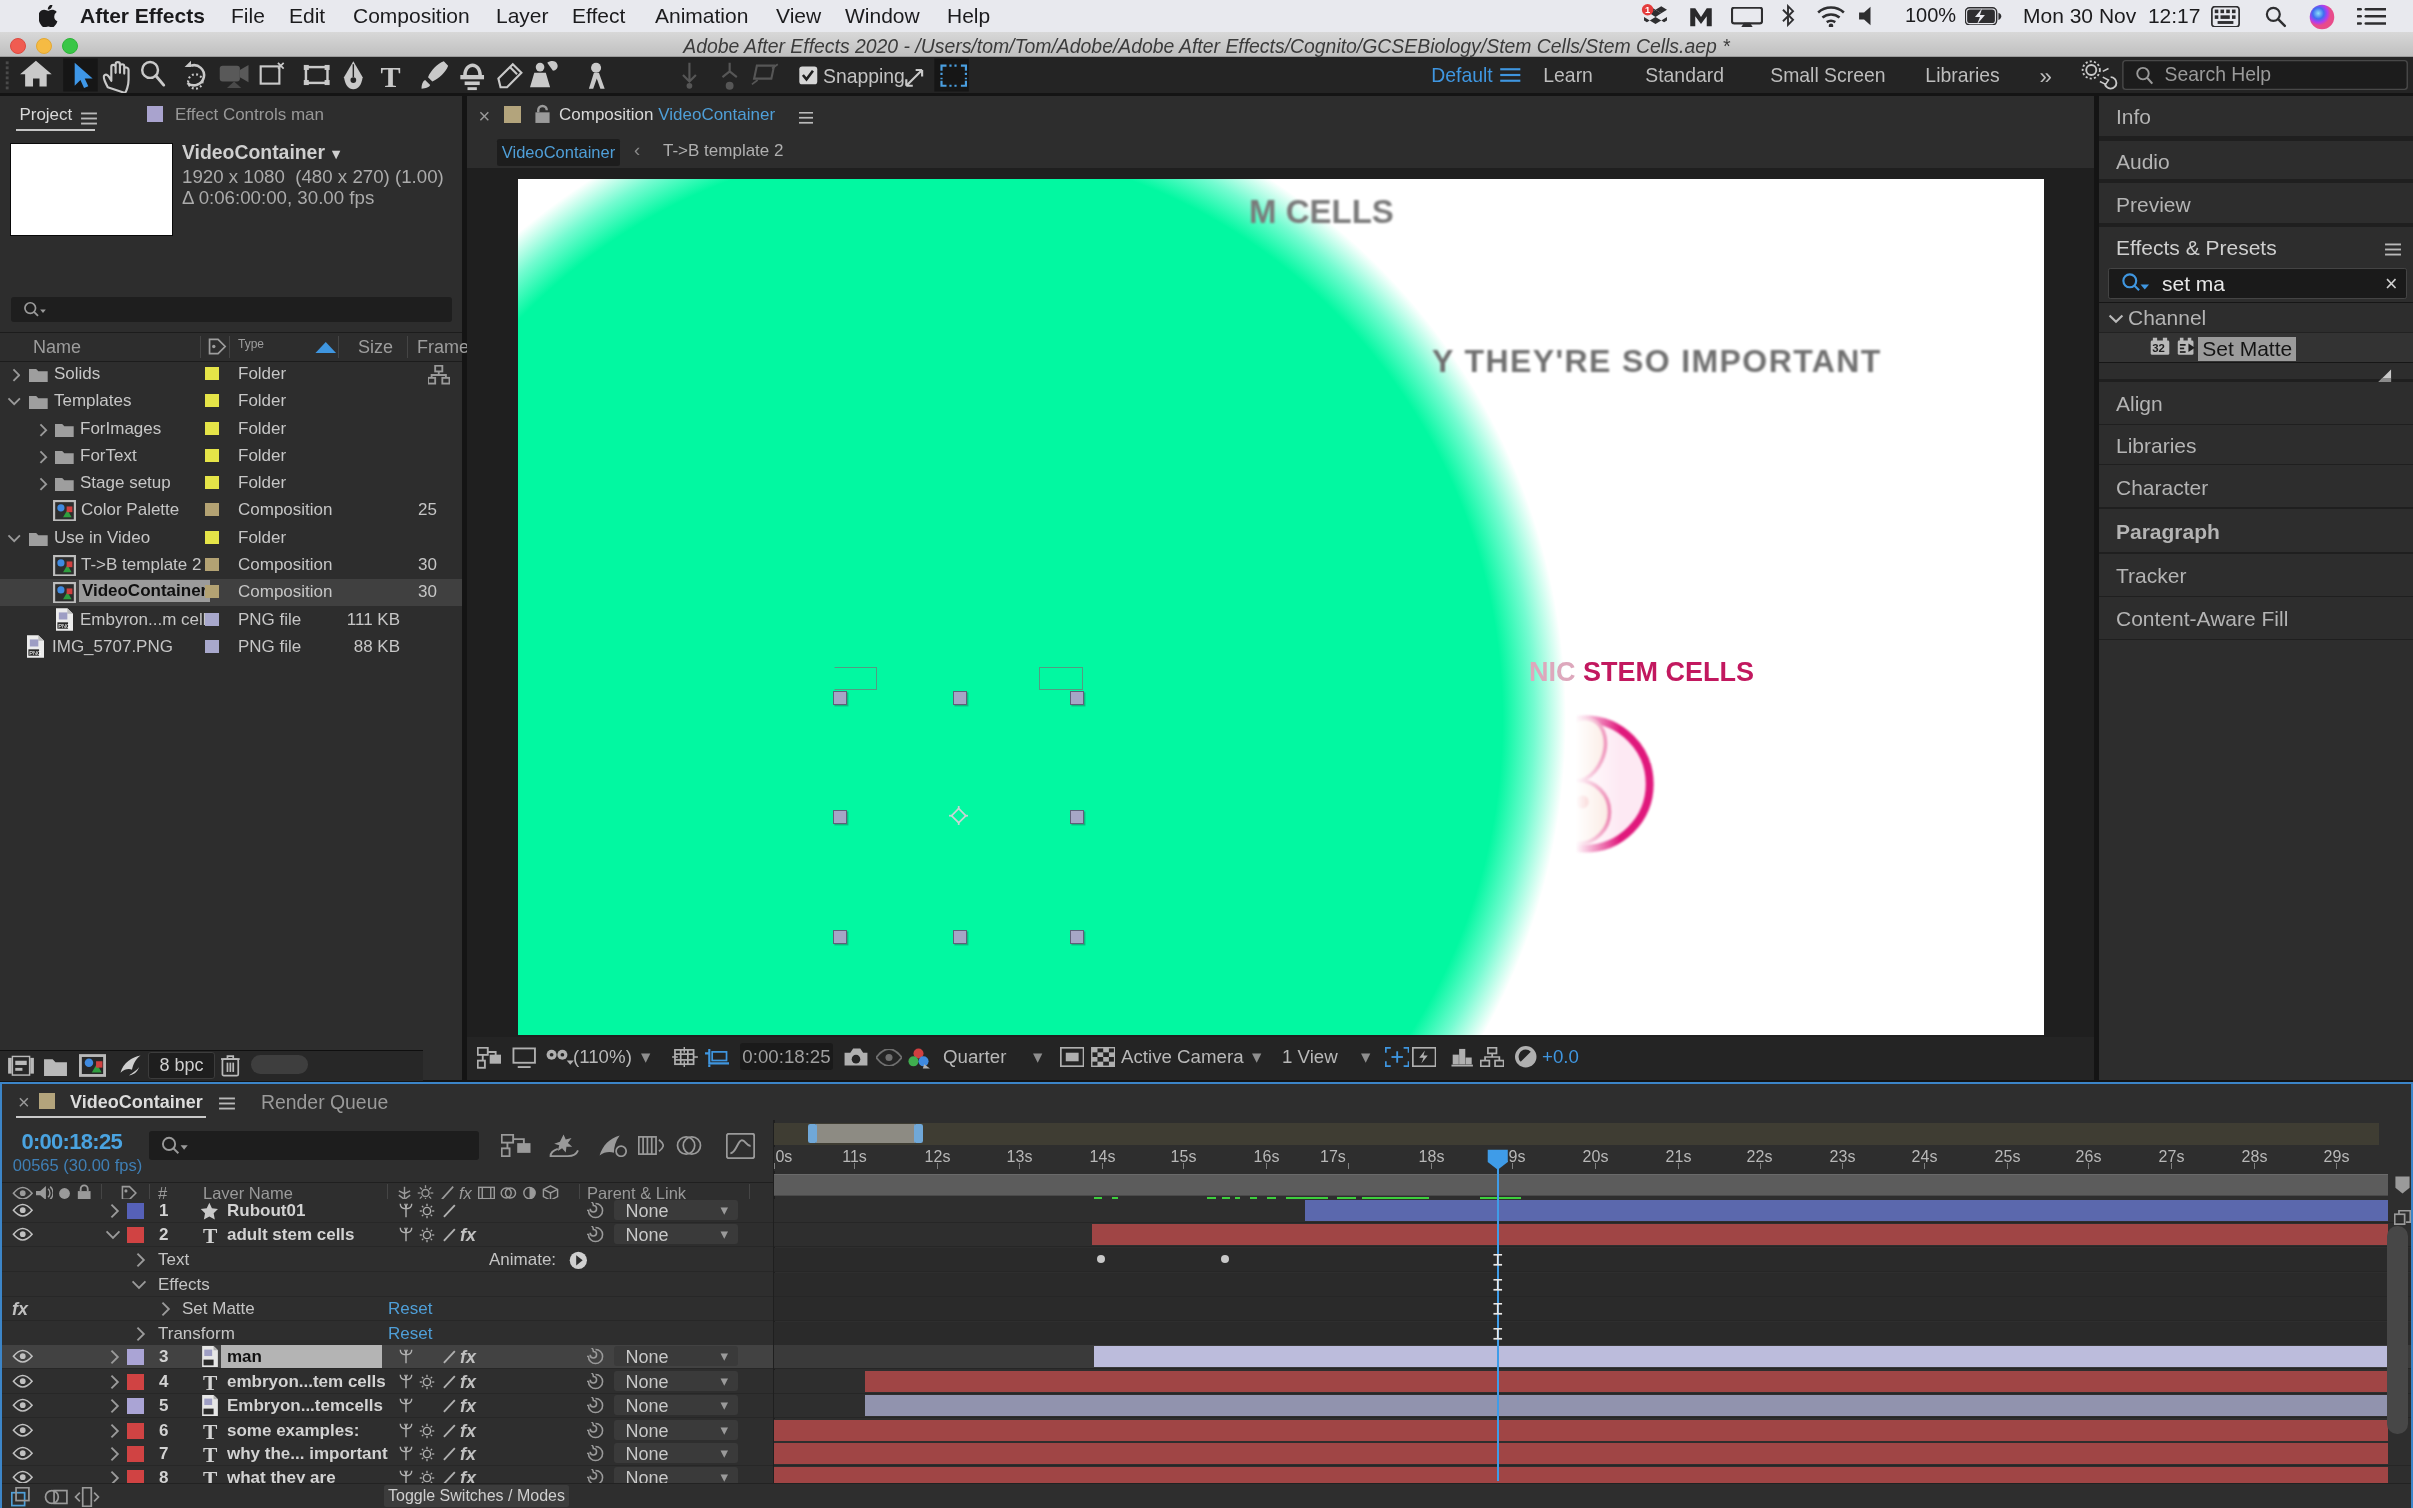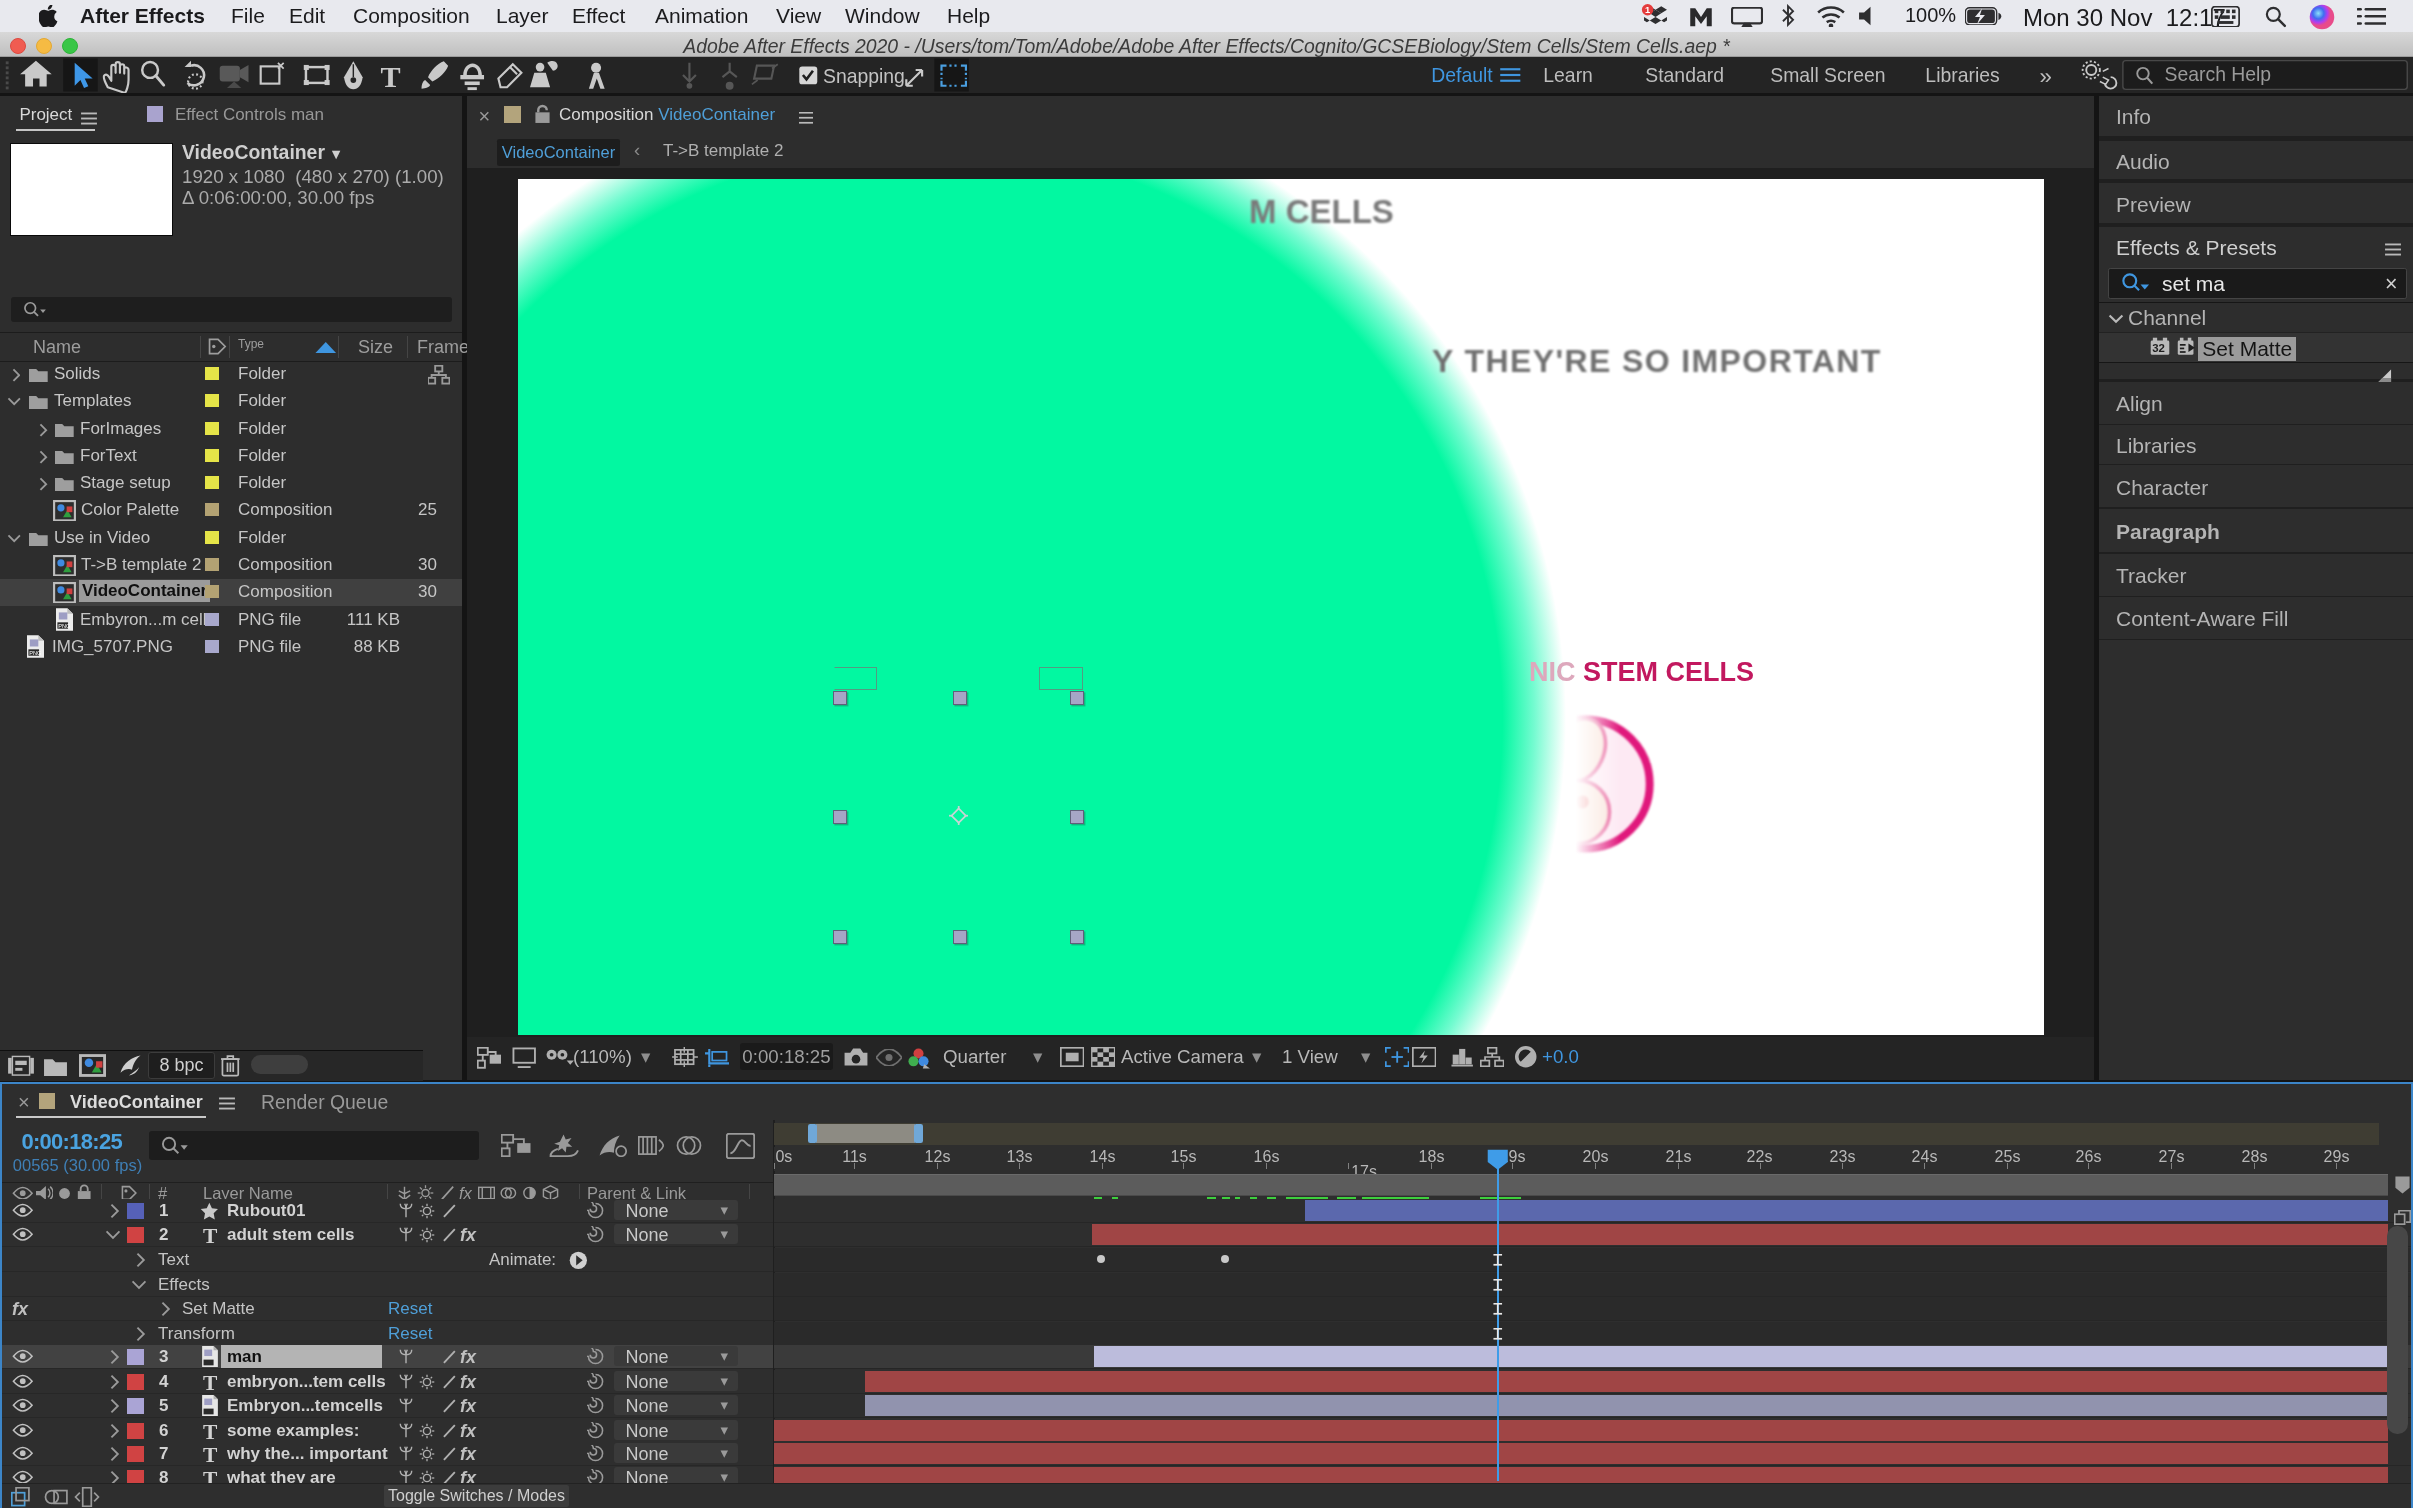--- a/index.html
+++ b/index.html
@@ -90,21 +90,21 @@
  <svg class="ab" style="left:1859px;top:5.7px" width="23" height="20" viewBox="0 0 32 28">
         <path fill="#2e2e30" d="M0 9h7l9-8v26l-9-8H0z"></path>
       </svg>
  <span class="mi" style="left:1905px;font-size:20px;">100%</span>
  <svg class="ab" style="left:1965px;top:6.5px" width="37" height="18.7" viewBox="0 0 52 26">
         <rect x="0.5" y="1" width="44" height="24" rx="6" fill="none" stroke="#2e2e30" stroke-width="2"></rect>
         <rect x="3" y="3.5" width="39" height="19" rx="4" fill="#2e2e30"></rect>
         <path d="M47 8v10c3-1 4-3 4-5s-1-4-4-5z" fill="#2e2e30"></path>
         <path d="M24 2 14 14h7l-4 10 11-13h-7z" fill="#e8e9ee"></path>
       </svg>
- <span class="mi" style="left:2023px;font-size:24px;">Mon 30 Nov&nbsp; 12:17</span>
+ <span class="mi" style="left:2023px;font-size:21px;">Mon 30 Nov&nbsp; 12:17</span>
  <svg class="ab" style="left:2211px;top:5.7px" width="29" height="21.5" viewBox="0 0 40 30">
         <rect x="1" y="1" width="38" height="28" rx="4" fill="none" stroke="#2e2e30" stroke-width="2.4"></rect>
         <g fill="#2e2e30">
           <rect x="5" y="5" width="5" height="5"></rect>
           <rect x="13" y="5" width="5" height="5"></rect>
           <rect x="21" y="5" width="5" height="5"></rect>
           <rect x="29" y="5" width="5" height="5"></rect>
           <rect x="5" y="13" width="5" height="5"></rect>
           <rect x="13" y="13" width="13" height="5"></rect>
           <rect x="29" y="13" width="5" height="5"></rect>
@@ -1197,21 +1197,21 @@
           <span class="rlab" style="left:135px;top:1.4px;width:57px;text-align:center;">12s</span>
           <div class="tick" style="left:163px;"></div>
           <span class="rlab" style="left:217px;top:1.4px;width:57px;text-align:center;">13s</span>
           <div class="tick" style="left:245px;"></div>
           <span class="rlab" style="left:300px;top:1.4px;width:57px;text-align:center;">14s</span>
           <div class="tick" style="left:328px;"></div>
           <span class="rlab" style="left:381px;top:1.4px;width:57px;text-align:center;">15s</span>
           <div class="tick" style="left:409px;"></div>
           <span class="rlab" style="left:464px;top:1.4px;width:57px;text-align:center;">16s</span>
           <div class="tick" style="left:492px;"></div>
-          <span class="rlab" style="left:546px;top:16px;width:57px;text-align:right;">17s</span>
+          <span class="rlab" style="left:546px;top:1px;width:57px;text-align:left;">17s</span>
           <div class="tick" style="left:574px;"></div>
           <span class="rlab" style="left:629px;top:1.4px;width:57px;text-align:center;">18s</span>
           <div class="tick" style="left:657px;"></div>
           <span class="rlab" style="left:710px;top:1.4px;width:57px;text-align:center;">19s</span>
           <div class="tick" style="left:738px;"></div>
           <span class="rlab" style="left:793px;top:1.4px;width:57px;text-align:center;">20s</span>
           <div class="tick" style="left:821px;"></div>
           <span class="rlab" style="left:876px;top:1.4px;width:57px;text-align:center;">21s</span>
           <div class="tick" style="left:904px;"></div>
           <span class="rlab" style="left:957px;top:1.4px;width:57px;text-align:center;">22s</span>

